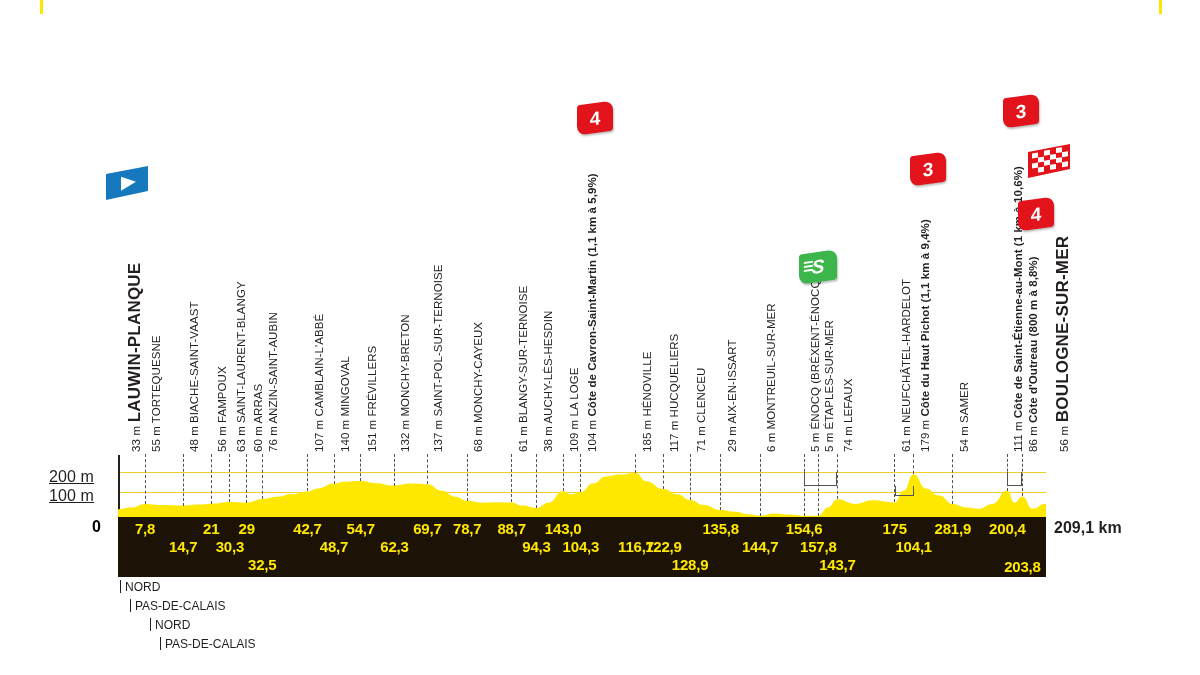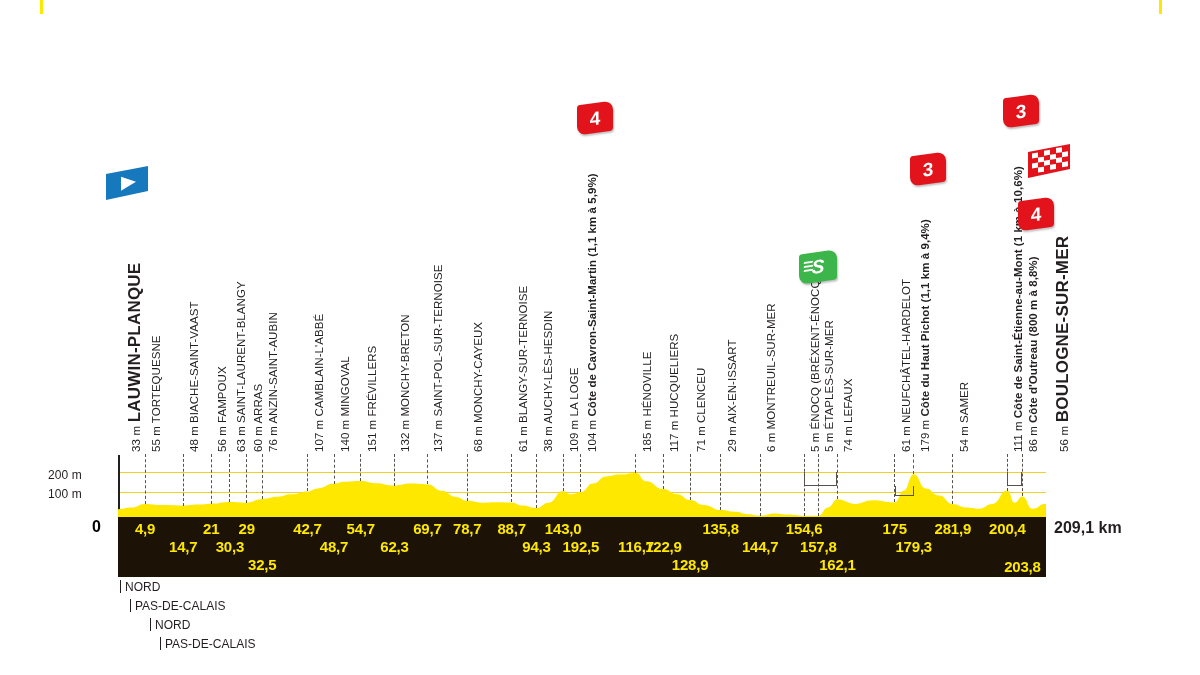--- a/index.html
+++ b/index.html
@@ -46,24 +46,26 @@
   .gridline {
     position: absolute;
     left: 118px;
     width: 928px;
     height: 1px;
     background: #f0c800;
     opacity: .85;
   }
   .axis-label {
     position: absolute;
-    font-size: 12px;
+    font-size: 16px;
     color: #231f20;
+    text-align: right;
     width: 46px;
     letter-spacing: .1px;
+    text-decoration: underline;
   }
   .zero-label {
     position: absolute;
     left: 92px;
     top: 518px;
     font-size: 16px;
     font-weight: bold;
     color: #000;
   }
   .y-axis-line {
@@ -253,46 +255,46 @@
   <div class="y-axis-line"></div>
 
   <div id="plot">
     <svg id="profile-svg" viewBox="0 0 928 62" preserveAspectRatio="none">
       <path id="profile-path" fill="#ffe800" stroke="none" d="M 0 62 L 0.00 54.13 C 6.66 54.13 6.66 52.46 13.31 52.46 C 20.19 52.46 20.19 48.88 27.07 48.88 C 35.73 48.88 35.73 50.08 44.38 50.08 C 54.81 50.08 54.81 50.55 65.24 50.55 C 72.56 50.55 72.56 49.60 79.89 49.60 C 86.54 49.60 86.54 48.65 93.20 48.65 C 102.52 48.65 102.52 46.98 111.84 46.98 C 120.27 46.98 120.27 47.69 128.70 47.69 C 136.47 47.69 136.47 43.88 144.24 43.88 C 152.00 43.88 152.00 41.73 159.77 41.73 C 166.43 41.73 166.43 39.35 173.08 39.35 C 181.30 39.35 181.30 36.48 189.51 36.48 C 194.61 36.48 194.61 33.38 199.71 33.38 C 207.92 33.38 207.92 28.62 216.13 28.62 C 221.24 28.62 221.24 26.71 226.34 26.71 C 234.55 26.71 234.55 25.99 242.76 25.99 C 250.09 25.99 250.09 28.14 257.41 28.14 C 266.95 28.14 266.95 30.52 276.49 30.52 C 284.70 30.52 284.70 28.62 292.91 28.62 C 301.12 28.62 301.12 29.33 309.33 29.33 C 316.66 29.33 316.66 35.77 323.98 35.77 C 330.64 35.77 330.64 41.73 337.29 41.73 C 343.28 41.73 343.28 45.78 349.28 45.78 C 356.60 45.78 356.60 47.69 363.92 47.69 C 370.58 47.69 370.58 47.22 377.24 47.22 C 385.45 47.22 385.45 47.45 393.66 47.45 C 398.76 47.45 398.76 50.55 403.86 50.55 C 411.19 50.55 411.19 52.94 418.51 52.94 C 424.50 52.94 424.50 47.69 430.49 47.69 C 437.82 47.69 437.82 36.01 445.14 36.01 C 448.91 36.01 448.91 39.35 452.68 39.35 C 457.79 39.35 457.79 37.20 462.89 37.20 C 468.88 37.20 468.88 28.62 474.87 28.62 C 481.53 28.62 481.53 21.46 488.19 21.46 C 494.84 21.46 494.84 19.55 501.50 19.55 C 509.71 19.55 509.71 17.88 517.92 17.88 C 523.03 17.88 523.03 26.23 528.13 26.23 C 536.78 26.23 536.78 34.10 545.44 34.10 C 552.32 34.10 552.32 39.35 559.20 39.35 C 565.63 39.35 565.63 45.07 572.07 45.07 C 578.95 45.07 578.95 50.08 585.82 50.08 C 594.26 50.08 594.26 55.08 602.69 55.08 C 609.79 55.08 609.79 56.75 616.89 56.75 C 623.55 56.75 623.55 59.14 630.21 59.14 C 636.20 59.14 636.20 60.57 642.19 60.57 C 649.51 60.57 649.51 58.42 656.83 58.42 C 663.49 58.42 663.49 59.62 670.15 59.62 C 678.14 59.62 678.14 60.81 686.13 60.81 C 693.23 60.81 693.23 60.81 700.33 60.81 C 705.21 60.81 705.21 52.46 710.09 52.46 C 714.75 52.46 714.75 44.35 719.41 44.35 C 728.07 44.35 728.07 48.88 736.72 48.88 C 745.60 48.88 745.60 45.31 754.47 45.31 C 765.57 45.31 765.57 47.45 776.66 47.45 C 781.10 47.45 781.10 35.77 785.54 35.77 C 790.64 35.77 790.64 19.32 795.75 19.32 C 801.74 19.32 801.74 33.38 807.73 33.38 C 814.39 33.38 814.39 40.54 821.04 40.54 C 827.92 40.54 827.92 49.12 834.80 49.12 C 841.24 49.12 841.24 52.46 847.67 52.46 C 854.33 52.46 854.33 53.65 860.99 53.65 C 867.64 53.65 867.64 48.88 874.30 48.88 C 881.84 48.88 881.84 35.53 889.39 35.53 C 892.94 35.53 892.94 47.69 896.49 47.69 C 900.48 47.69 900.48 41.49 904.48 41.49 C 909.36 41.49 909.36 53.65 914.24 53.65 C 921.12 53.65 921.12 48.65 928.00 48.65 L 928 62 Z"></path>
     </svg>
   </div>
 
   <div id="km-band"></div>
   <div id="km-labels">
-      <div class="km-label" style="left: 145.072px; top: 520px;">4,9</div>
+      <div class="km-label" style="left: 145.072px; top: 520px;">7,8</div>
       <div class="km-label" style="left: 183.24px; top: 538px;">14,7</div>
       <div class="km-label" style="left: 211.199px; top: 520px;">21</div>
       <div class="km-label" style="left: 229.839px; top: 538px;">30,3</div>
       <div class="km-label" style="left: 246.704px; top: 520px;">29</div>
       <div class="km-label" style="left: 262.237px; top: 556px;">32,5</div>
       <div class="km-label" style="left: 307.505px; top: 520px;">42,7</div>
       <div class="km-label" style="left: 334px; top: 538px;">48,7</div>
       <div class="km-label" style="left: 360.762px; top: 520px;">54,7</div>
       <div class="km-label" style="left: 394.492px; top: 538px;">62,3</div>
       <div class="km-label" style="left: 427.333px; top: 520px;">69,7</div>
       <div class="km-label" style="left: 467.276px; top: 520px;">78,7</div>
       <div class="km-label" style="left: 511.657px; top: 520px;">88,7</div>
       <div class="km-label" style="left: 536.51px; top: 538px;">94,3</div>
       <div class="km-label" style="left: 563.138px; top: 520px;">143,0</div>
-      <div class="km-label" style="left: 580.89px; top: 538px;">192,5</div>
+      <div class="km-label" style="left: 580.89px; top: 538px;">104,3</div>
       <div class="km-label" style="left: 635.923px; top: 520px; margin-top: 18px;">116,7</div>
       <div class="km-label" style="left: 663.439px; top: 538px;">122,9</div>
       <div class="km-label" style="left: 690.067px; top: 556px;">128,9</div>
       <div class="km-label" style="left: 720.69px; top: 520px;">135,8</div>
       <div class="km-label" style="left: 760.188px; top: 538px;">144,7</div>
       <div class="km-label" style="left: 804.125px; top: 520px;">154,6</div>
       <div class="km-label" style="left: 818.327px; top: 538px;">157,8</div>
-      <div class="km-label" style="left: 837.411px; top: 556px;">162,1</div>
+      <div class="km-label" style="left: 837.411px; top: 556px;">143,7</div>
       <div class="km-label" style="left: 894.662px; top: 520px;">175</div>
-      <div class="km-label" style="left: 913.746px; top: 538px;">179,3</div>
+      <div class="km-label" style="left: 913.746px; top: 538px;">104,1</div>
       <div class="km-label" style="left: 952.801px; top: 520px;">281,9</div>
       <div class="km-label" style="left: 1007.39px; top: 520px;">200,4</div>
       <div class="km-label" style="left: 1022.48px; top: 538px; margin-top: 20px;">203,8</div>
     </div>
   <div id="total-distance">209,1 km</div>
 
   <div id="leaders">
       <div class="leader" style="left: 144.572px; top: 454px; height: 49.8846px;"></div>
       <div class="leader" style="left: 182.74px; top: 454px; height: 51.5538px;"></div>
       <div class="leader" style="left: 210.699px; top: 454px; height: 49.6462px;"></div>

